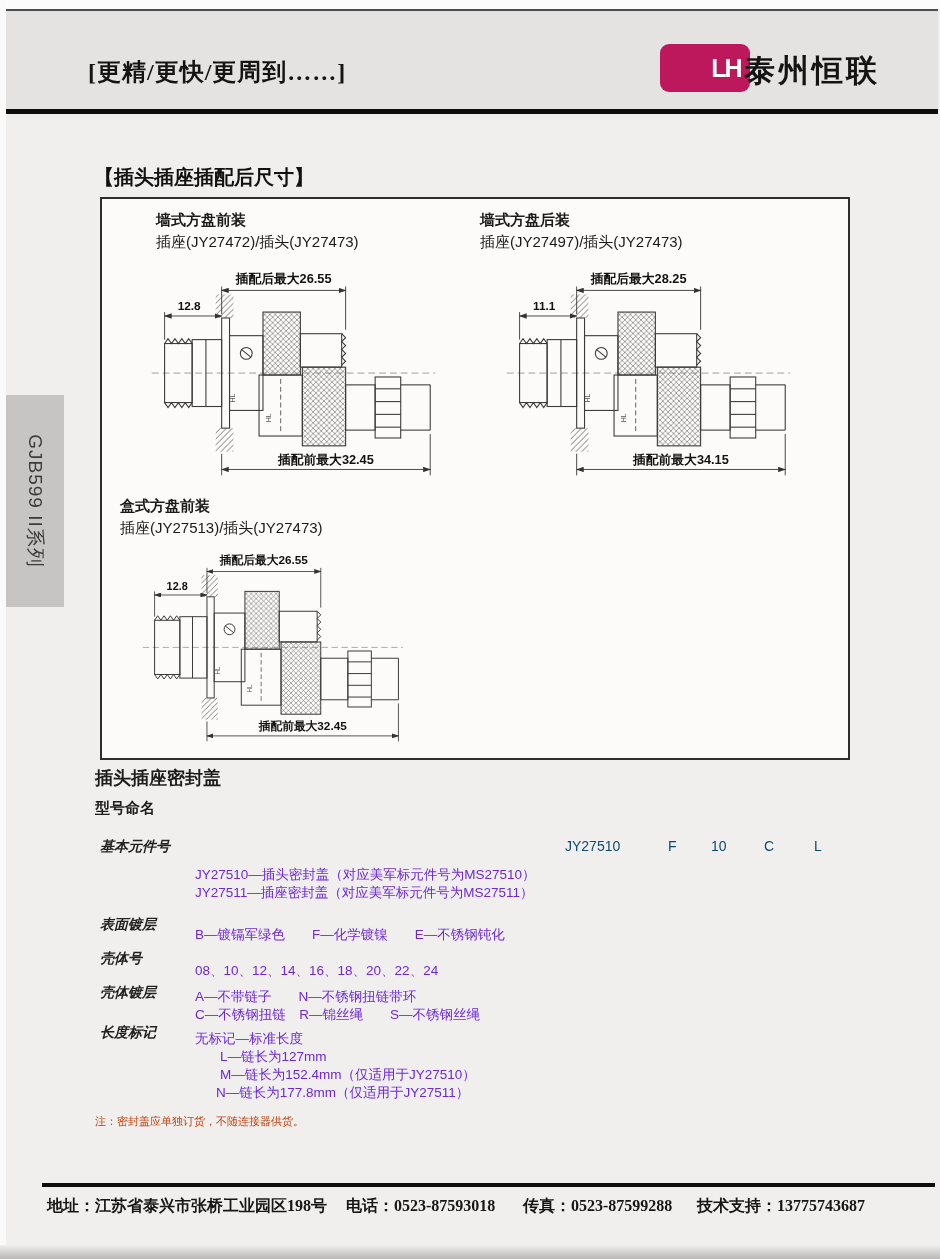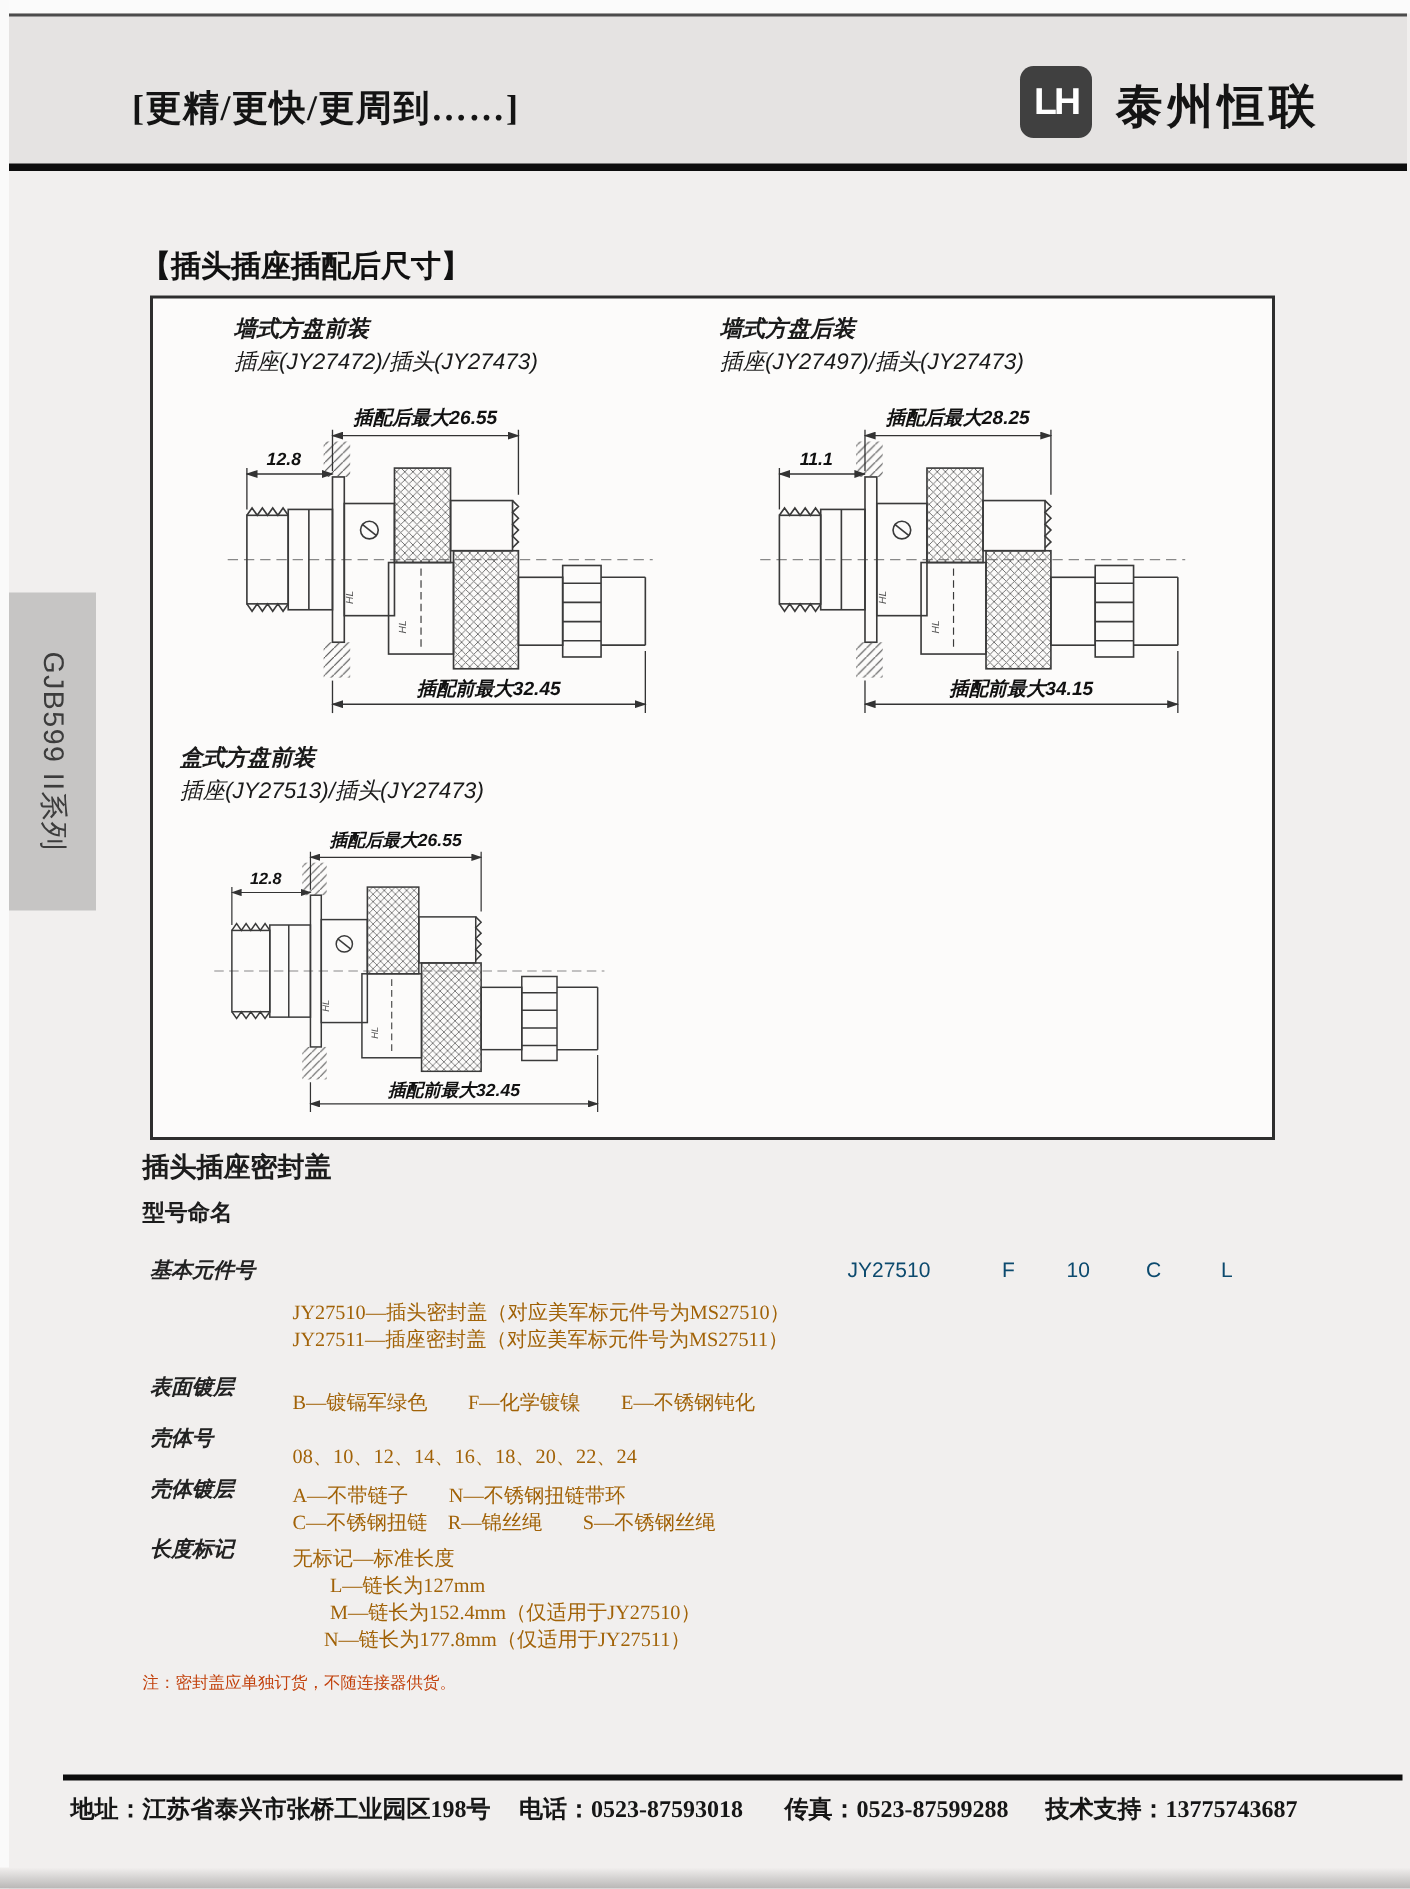--- a/index.html
+++ b/index.html
@@ -5,45 +5,45 @@
   html,body{margin:0;padding:0;background:#cfcdcd;}
   .page{position:relative;width:940px;height:1259px;background:#f1efee;overflow:hidden;
         font-family:"Liberation Sans",sans-serif;color:#1c1c1c;}
   .edge-left{position:absolute;left:0;top:0;bottom:0;width:6px;background:#fafafa;}
   .edge-top{position:absolute;left:0;top:0;right:0;height:9px;background:#fbfbfb;}
   .header-band{position:absolute;left:6px;right:2px;top:9px;height:100px;background:#e5e3e2;
                border-top:2px solid #4c4c4c;}
   .header-rule{position:absolute;left:6px;right:2px;top:109px;height:5px;background:#0d0d0d;}
   .slogan{position:absolute;left:88px;top:56px;font-family:"Liberation Serif",serif;
           font-weight:700;font-size:24px;letter-spacing:1px;color:#141414;}
-  .logo-mark{position:absolute;left:680px;top:44px;width:48px;height:48px;background:#404040;
+  .logo-mark{position:absolute;left:660px;top:44px;width:48px;height:48px;background:#be185d;
              border-radius:9px;color:#fff;font-weight:700;font-size:25px;letter-spacing:-2px;
-             display:flex;align-items:center;justify-content:center;font-family:"Liberation Sans",sans-serif;}
+             display:flex;align-items:center;justify-content:center;font-family:"Liberation Sans",sans-serif;padding-left:42px;}
   .brand-name{position:absolute;left:744px;top:50px;font-size:31px;font-weight:700;
               letter-spacing:3px;color:#141414;}
   .sidebar-tab{position:absolute;left:6px;top:395px;width:58px;height:212px;background:#c6c5c4;}
   .sidebar-tab span{position:absolute;top:50%;left:50%;transform:translate(-50%,-50%) rotate(90deg);
                     white-space:nowrap;font-size:19px;color:#3c3c3c;letter-spacing:1px;}
   .section-title{position:absolute;left:94px;top:164px;font-size:20px;font-weight:700;color:#111;}
   .drawings-box{position:absolute;left:100px;top:197px;width:746px;height:559px;
-                border:2px solid #2e2e2e;background:#fcfbfa;font-style:italic;}
+                border:2px solid #2e2e2e;background:#fcfbfa;}
   .fig-label{position:absolute;font-size:15px;line-height:22px;color:#1a1a1a;}
   .fig-label .t{font-weight:600;}
   .fig1-label{left:54px;top:10px;}
   .fig2-label{left:378px;top:10px;}
   .fig3-label{left:18px;top:296px;}
   .fig-art{position:absolute;}
   .fig-art svg{display:block;}
   .fig1-art{left:38px;top:56px;width:305px;}
   .fig2-art{left:393px;top:56px;width:305px;}
   .fig3-art{left:30px;top:340px;width:280px;}
   .seal-title{position:absolute;left:95px;top:766px;font-size:18px;font-weight:700;}
   .naming-title{position:absolute;left:95px;top:799px;font-size:15px;font-weight:700;}
   .row-label{position:absolute;left:100px;font-size:14px;font-weight:700;color:#222;font-style:italic;}
-  .row-text{position:absolute;font-size:13.5px;color:#a16207;font-family:Liberation Serif, serif;}
+  .row-text{position:absolute;font-size:13.5px;color:#6d28d9;}
   .lbl-base{top:838px;} .code-part{position:absolute;top:838px;font-size:14px;color:#0c4a6e;}
   .cp0{left:565px;} .cp1{left:668px;} .cp2{left:711px;} .cp3{left:764px;} .cp4{left:814px;}
   .desc1{left:195px;top:866px;} .desc2{left:195px;top:884px;}
   .lbl-surface{top:916px;} .txt-surface{left:195px;top:926px;}
   .lbl-size{top:950px;} .txt-size{left:195px;top:962px;}
   .lbl-shellpl{top:984px;} .txt-shellpl1{left:195px;top:988px;} .txt-shellpl2{left:195px;top:1006px;}
   .lbl-len{top:1024px;} .txt-len0{left:195px;top:1030px;}
   .txt-len1{left:220px;top:1048px;} .txt-len2{left:220px;top:1066px;} .txt-len3{left:216px;top:1084px;}
   .note{position:absolute;left:95px;top:1114px;font-size:11px;color:#c2410c;}
   .footer-rule{position:absolute;left:42px;right:5px;top:1183px;height:4px;background:#0d0d0d;}

